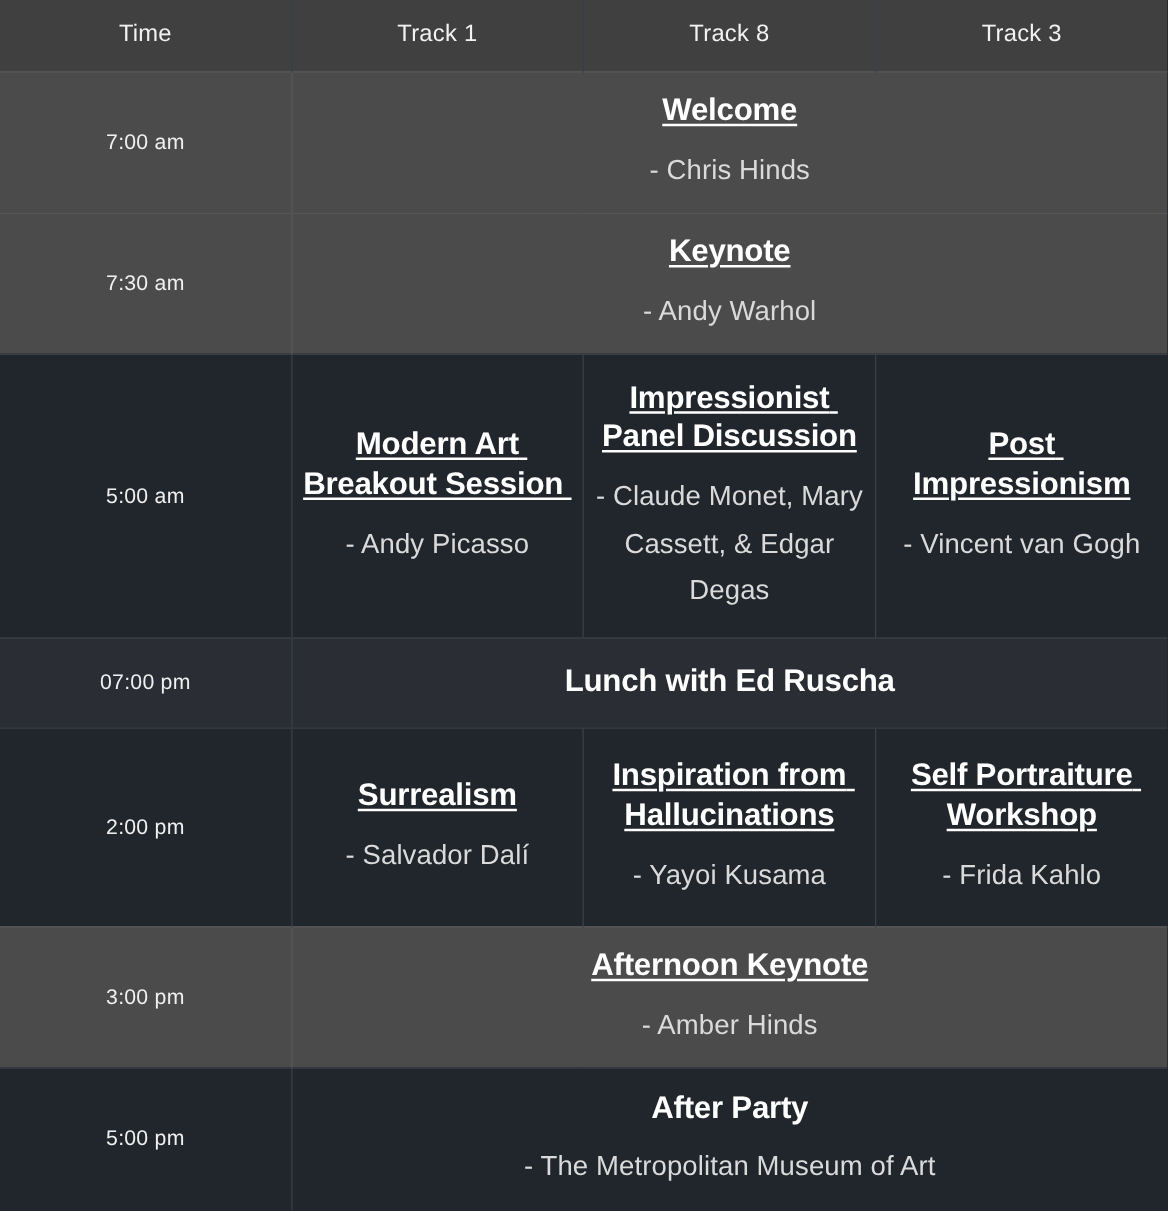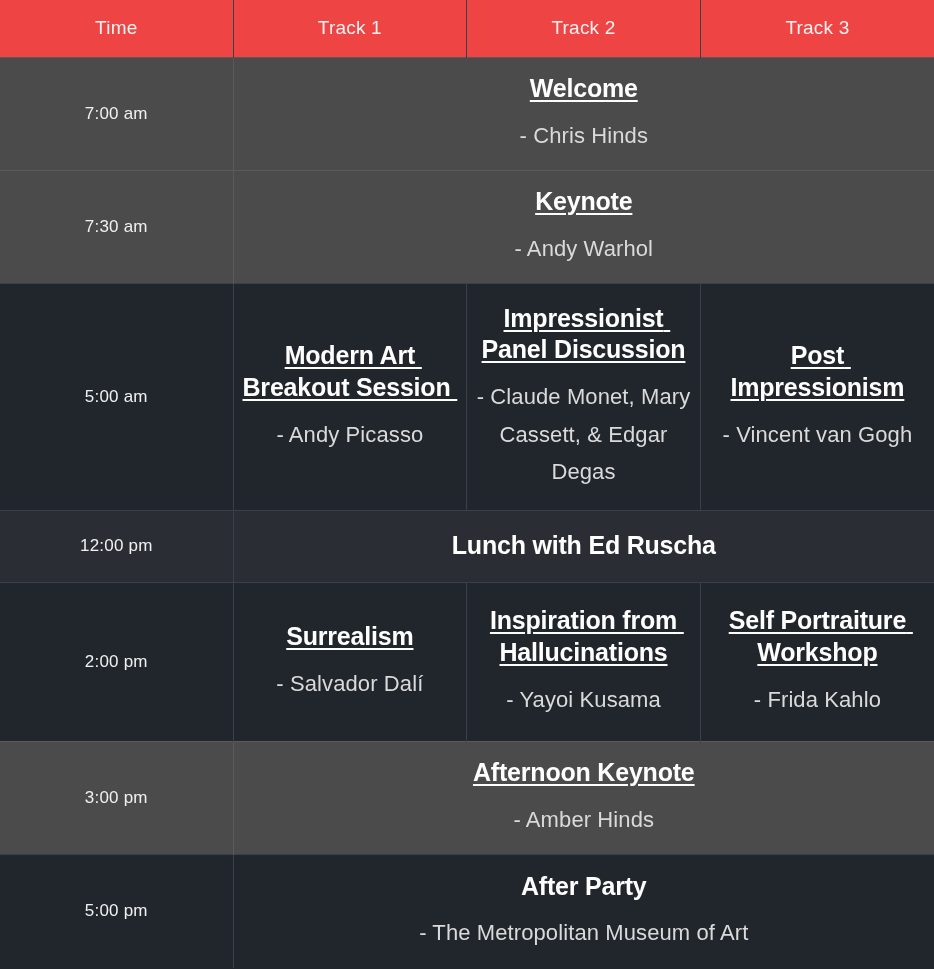--- a/index.html
+++ b/index.html
@@ -21,21 +21,21 @@
     width: 934px;
     border-collapse: collapse;
     table-layout: fixed;
   }
 
   
   col.c-time  { width: 233px; }
   col.c-trk   { width: 233.6px; }
 
   
-  thead tr { background: #ef4444; }
+  thead tr { background: #404040; }
 
   thead th {
     height: 57px;
     font-weight: 400;
     font-size: 19px;
     color: #f2f2f2;
     text-align: center;
     vertical-align: middle;
     border-right: 1px solid #3a4049;
     letter-spacing: .2px;
@@ -110,21 +110,21 @@
     <col class="c-time">
       <col class="c-trk">
       <col class="c-trk">
       <col class="c-trk">
   </colgroup>
 
   <thead>
     <tr>
       <th>Time</th>
       <th>Track 1</th>
-      <th>Track 2</th>
+      <th>Track 8</th>
       <th>Track 3</th>
     </tr>
   </thead>
 
   <tbody>
 
     <tr class="row-light r1">
       <td class="time-cell">7:00 am</td>
       <td class="span-all" colspan="3">
         <span class="session-title">Welcome</span>
@@ -150,21 +150,21 @@
         <span class="session-title">Impressionist Panel Discussion</span>
         <span class="session-speaker">- Claude Monet, Mary Cassett, &amp; Edgar Degas</span>
       </td>
       <td>
         <span class="session-title">Post Impressionism</span>
         <span class="session-speaker">- Vincent van Gogh</span>
       </td>
     </tr>
 
     <tr class="row-mid r4">
-      <td class="time-cell">12:00 pm</td>
+      <td class="time-cell">07:00 pm</td>
       <td class="span-all" colspan="3">
         <span class="session-title no-underline">Lunch with Ed Ruscha</span>
       </td>
     </tr>
 
     <tr class="row-dark r5">
       <td class="time-cell">2:00 pm</td>
       <td>
         <span class="session-title">Surrealism</span>
         <span class="session-speaker">- Salvador Dalí</span>

